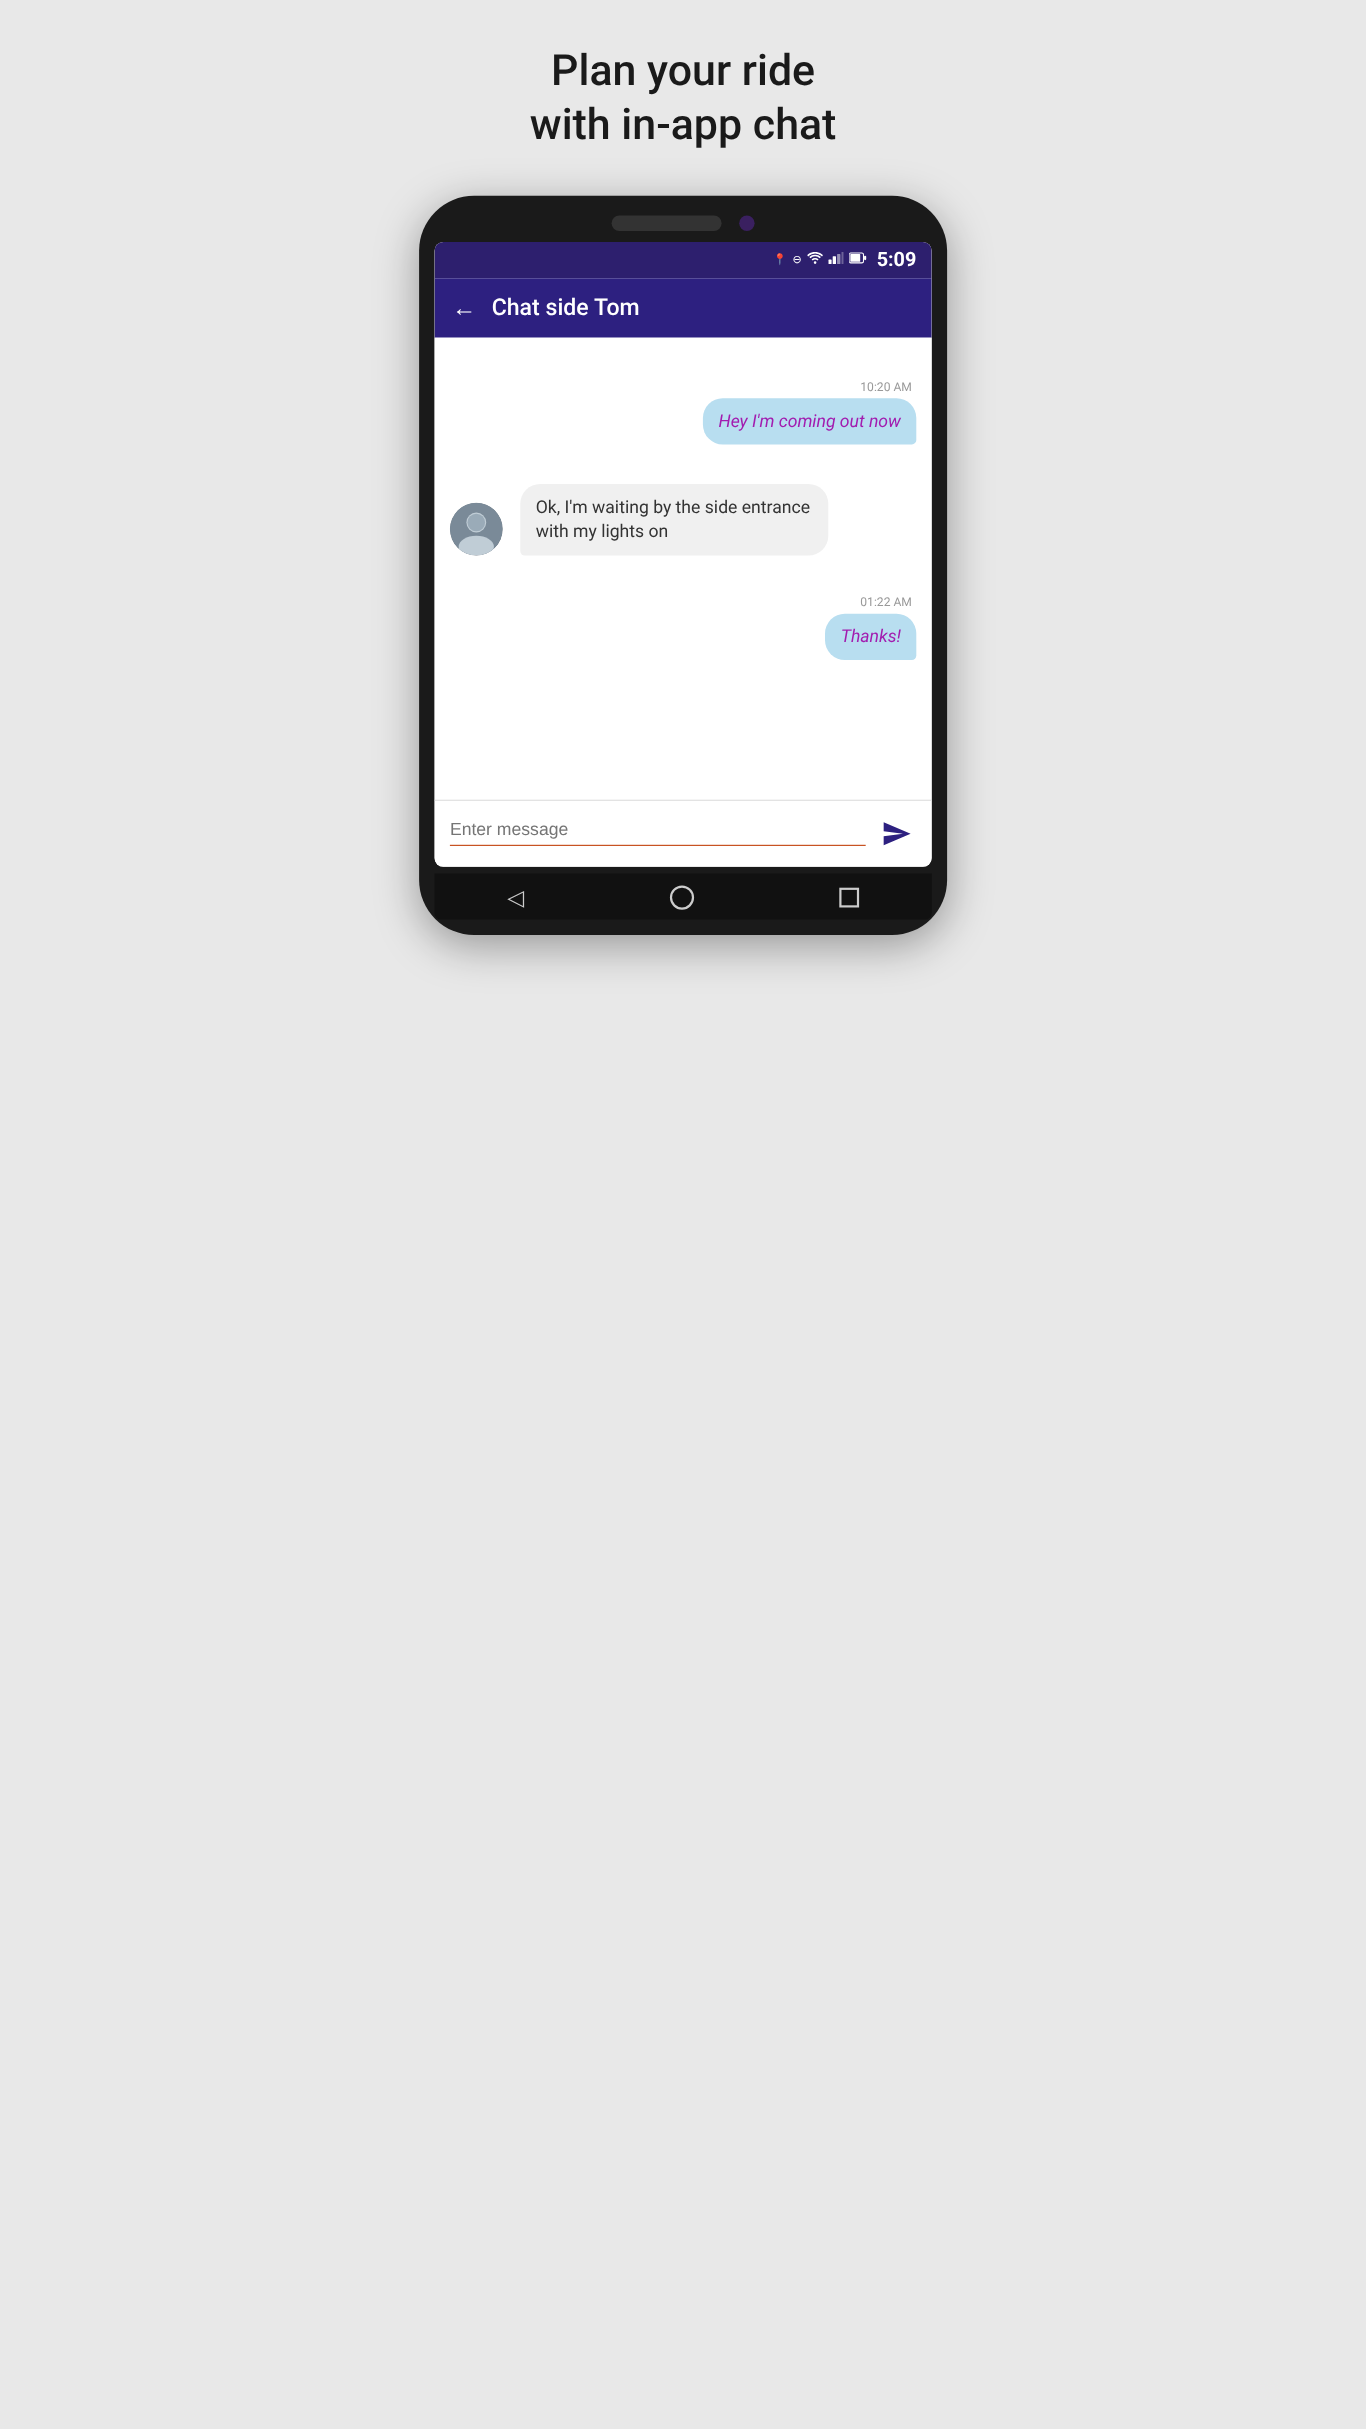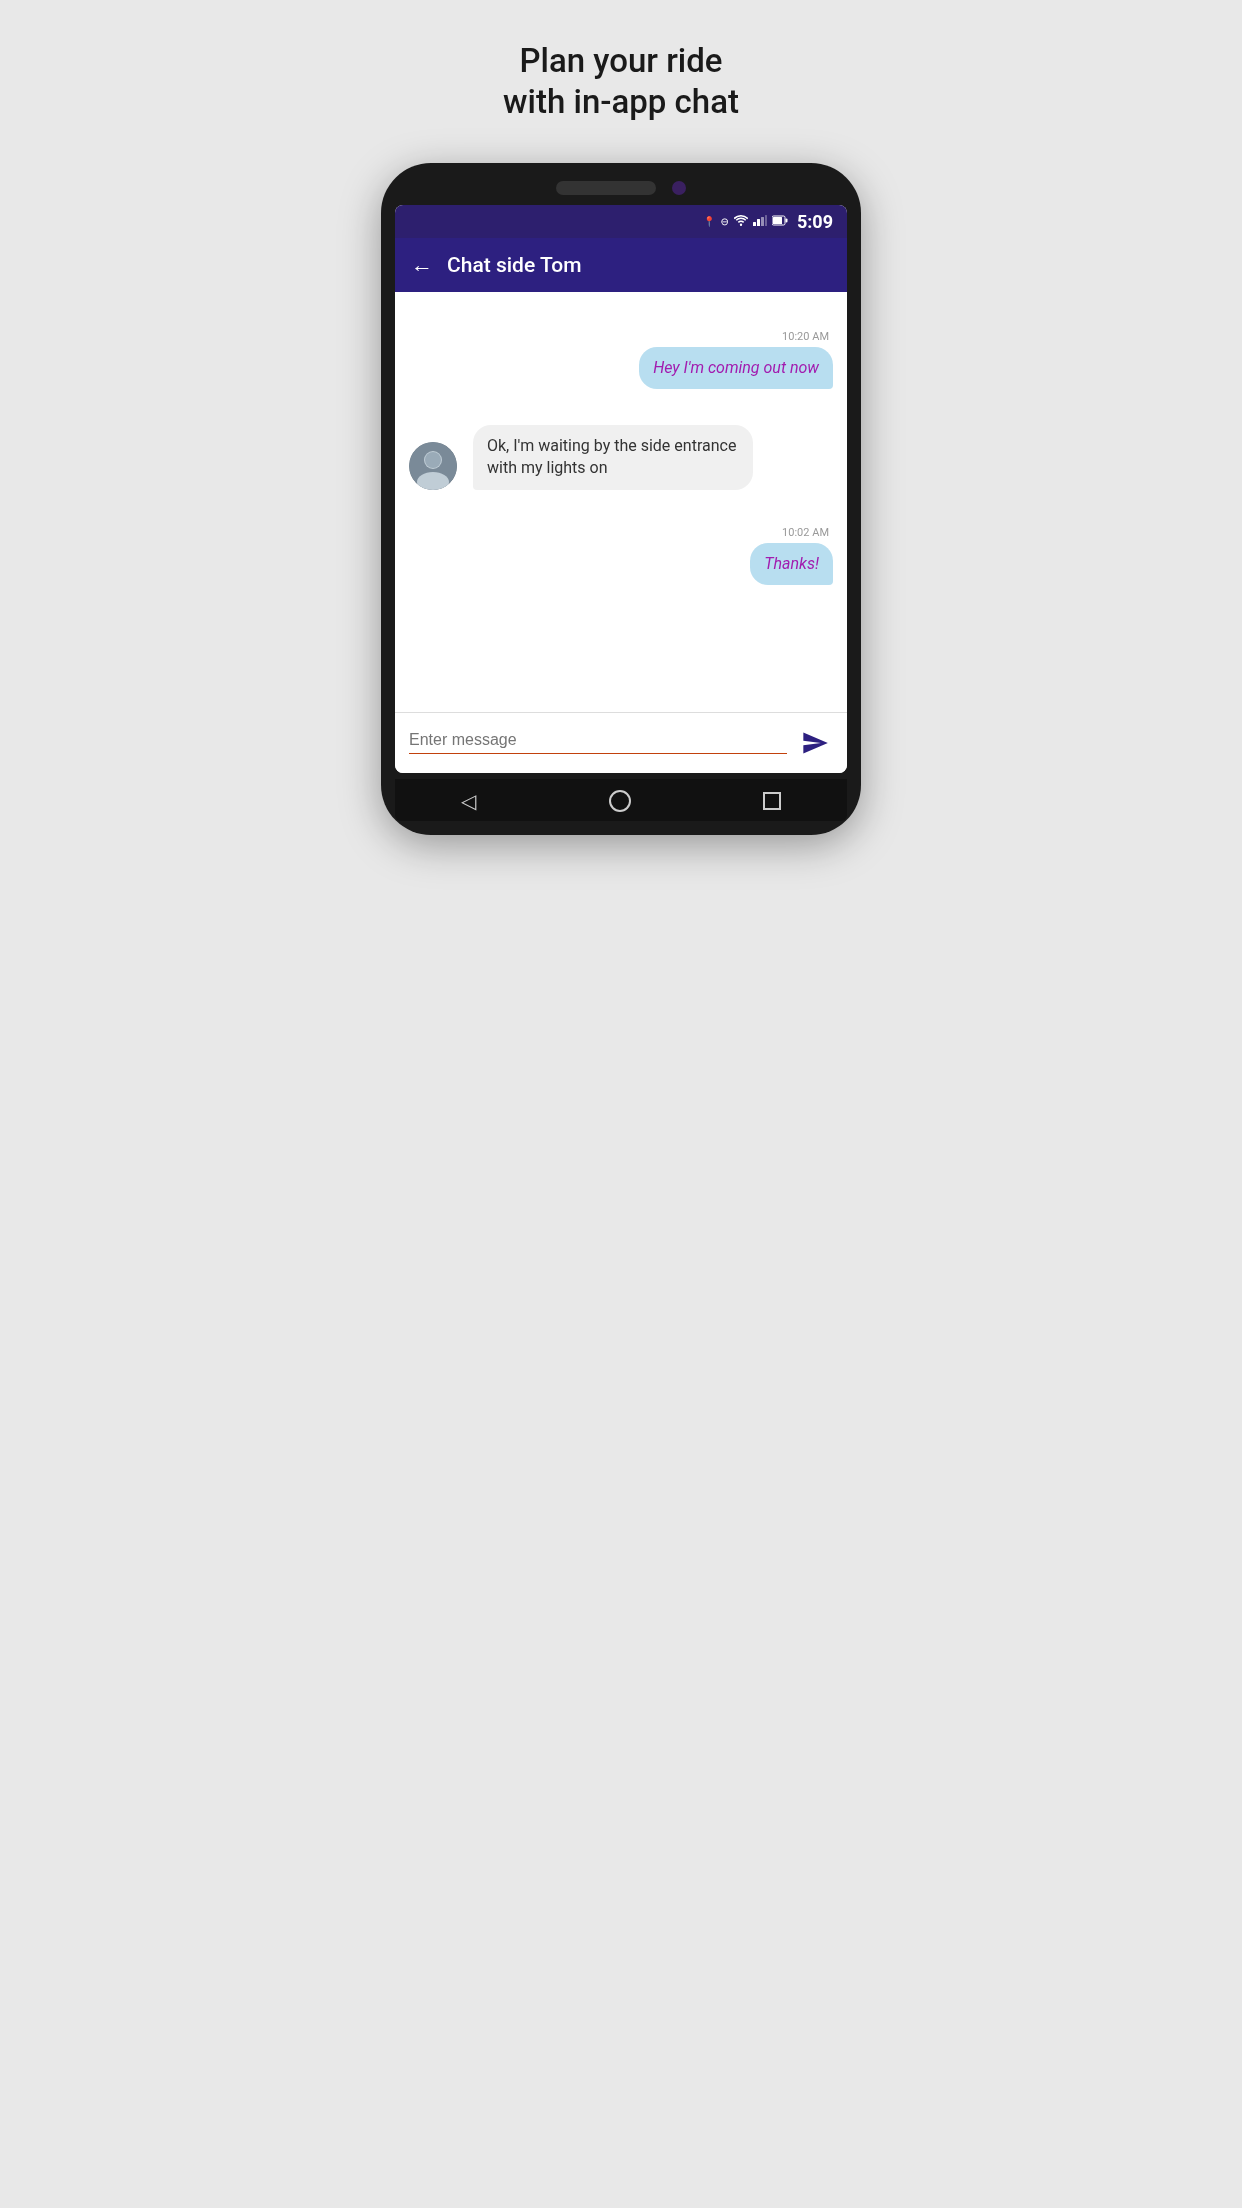--- a/index.html
+++ b/index.html
@@ -8,21 +8,21 @@
       display: flex;
       flex-direction: column;
       align-items: center;
       justify-content: flex-start;
       min-height: 100vh;
       font-family: 'Roboto', Arial, sans-serif;
       padding: 40px 20px 40px;
     }
 
     .page-title {
-      font-size: 33px;
+      font-size: 39px;
       font-weight: 500;
       text-align: center;
       color: #1a1a1a;
       line-height: 1.25;
       margin-bottom: 40px;
     }
 
     
     .phone-shell {
       width: 480px;
@@ -338,21 +338,21 @@
               <circle cx="24" cy="18" r="8" fill="#9aabb8"></circle>
             </svg>
           </div>
         </div>
         <div class="received-content">
           <div class="msg-bubble received">Ok, I'm waiting by the side entrance with my lights on</div>
         </div>
       </div>
 
       <div class="msg-row sent">
-        <span class="msg-timestamp">10:02 AM</span>
+        <span class="msg-timestamp">01:22 AM</span>
         <div class="msg-bubble sent">Thanks!</div>
       </div>
 
     </div>
 
     <div class="msg-input-row">
       <input class="msg-input" type="text" placeholder="Enter message" style="">
       <button class="send-btn">
         <svg class="send-icon" viewBox="0 0 24 24" fill="currentColor" xmlns="http://www.w3.org/2000/svg">
           <path d="M2.01 21L23 12 2.01 3 2 10l15 2-15 2z"></path>

